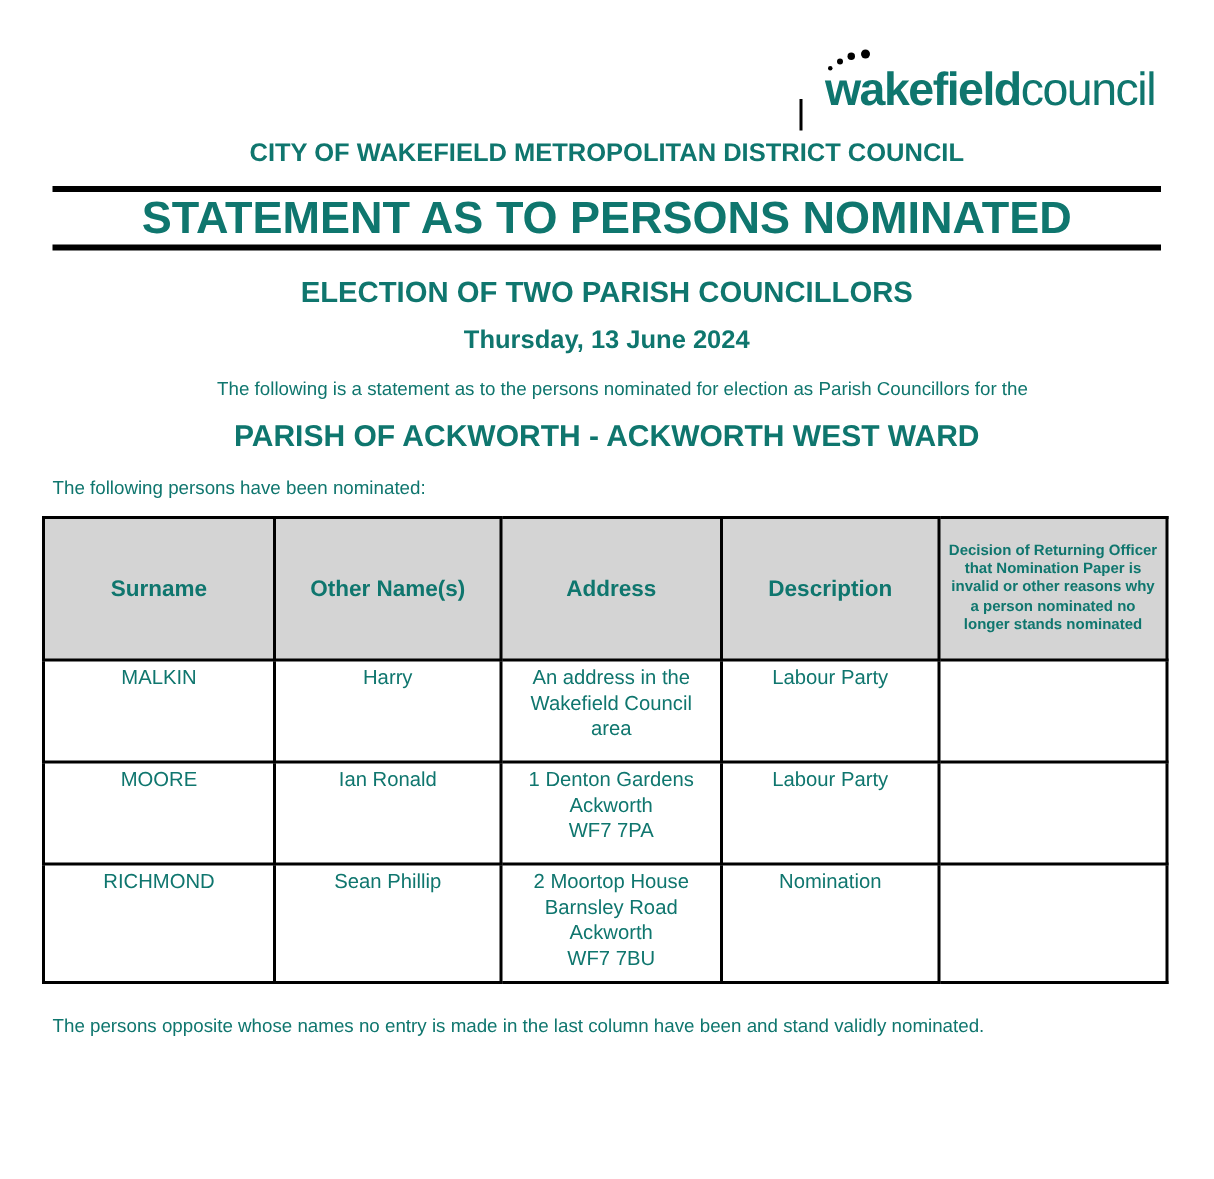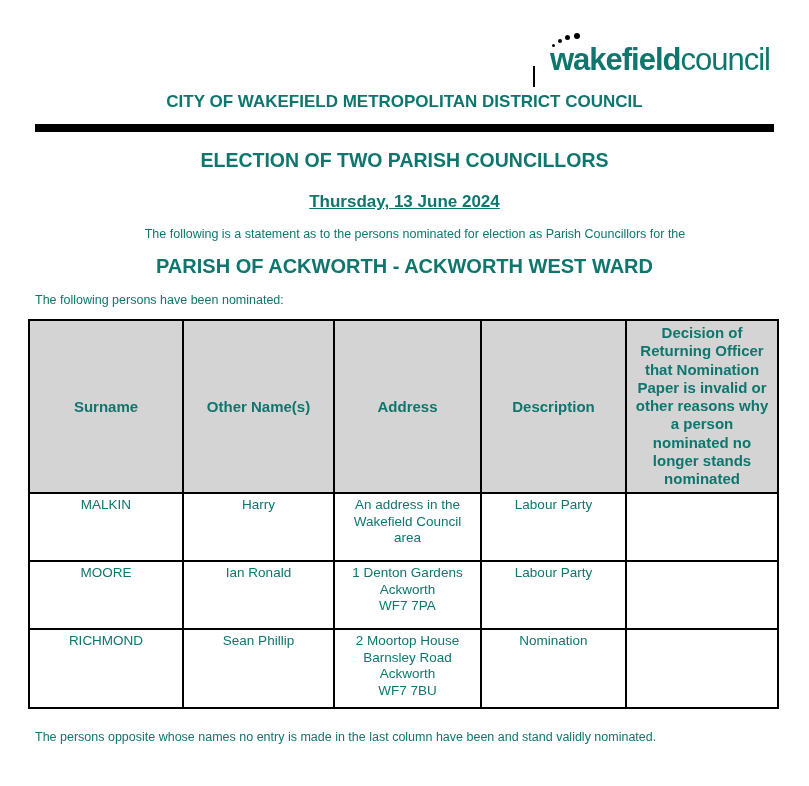--- a/index.html
+++ b/index.html
@@ -23,21 +23,21 @@
   .logo-dots i:nth-child(2){ left:6px; top:6px; width:4px; height:4px; }
   .logo-dots i:nth-child(3){ left:13px; top:2px; width:5px; height:5px; }
   .logo-dots i:nth-child(4){ left:22px; top:0px; width:6px; height:6px; }
   .vtick { position:absolute; left:533px; top:66px; width:2px; height:21px; background:#000; }
 
   .council-header { text-align:center; font-weight:bold; font-size:17px; margin-top:6px; }
   .rule { height:4px; background:#000; margin:0 35px; }
   .rule-top { margin-top:12px; }
   .main-title { text-align:center; font-weight:bold; font-size:30px; line-height:35px; letter-spacing:0px; }
   .election-title { text-align:center; font-weight:bold; font-size:19.5px; margin-top:17px; }
-  .election-date { text-align:center; font-weight:bold; font-size:17px; margin-top:20px;text-decoration:underline; }
+  .election-date { text-align:center; font-weight:bold; font-size:17px; margin-top:10px; }
   .intro-line { text-align:center; font-size:12.5px; margin-top:15px;padding-left:21px; }
   .parish-title { text-align:center; font-weight:bold; font-size:20px; margin-top:14px; }
   .nominated-line { font-size:12.5px; margin:15px 0 0 35px; }
 
   table.nominations {
     border-collapse:collapse;
     margin:12px 0 0 28px;
     width:749px;
     table-layout:fixed;
   }
@@ -49,23 +49,23 @@
   table.nominations th {
     background:#d4d4d4;
     font-weight:bold;
     font-size:15px;
     text-align:center;
     vertical-align:middle;
     height:63px;
     padding:4px 5px;
   }
   table.nominations th.small-header {
-    font-size:15px;
+    font-size:10px;
     line-height:1.22;
-    padding:3px 4px;
+    padding:16px 4px;
   }
   table.nominations td {
     font-size:13.5px;
     line-height:1.25;
     padding:3px 6px;
     white-space:pre-line;
   }
   table.nominations tbody tr:nth-child(1){ height:68px; }
   table.nominations tbody tr:nth-child(2){ height:68px; }
   table.nominations tbody tr:nth-child(3){ height:79px; }
@@ -87,20 +87,21 @@
           <i></i>
         </span>
       <span class="logo-bold">wakefield</span><span class="logo-light">council</span>
     </span>
   </div>
   <div class="vtick"></div>
 
   <div class="council-header">CITY OF WAKEFIELD METROPOLITAN DISTRICT COUNCIL</div>
 
   <div class="rule rule-top"></div>
+  <h1 class="main-title">STATEMENT AS TO PERSONS NOMINATED</h1>
   <div class="rule"></div>
 
   <div class="election-title">ELECTION OF TWO PARISH COUNCILLORS</div>
   <div class="election-date">Thursday, 13 June 2024</div>
   <div class="intro-line">The following is a statement as to the persons nominated for election as Parish Councillors for the</div>
   <div class="parish-title">PARISH OF ACKWORTH - ACKWORTH WEST WARD</div>
   <div class="nominated-line">The following persons have been nominated:</div>
 
   <table class="nominations">
     <colgroup>

